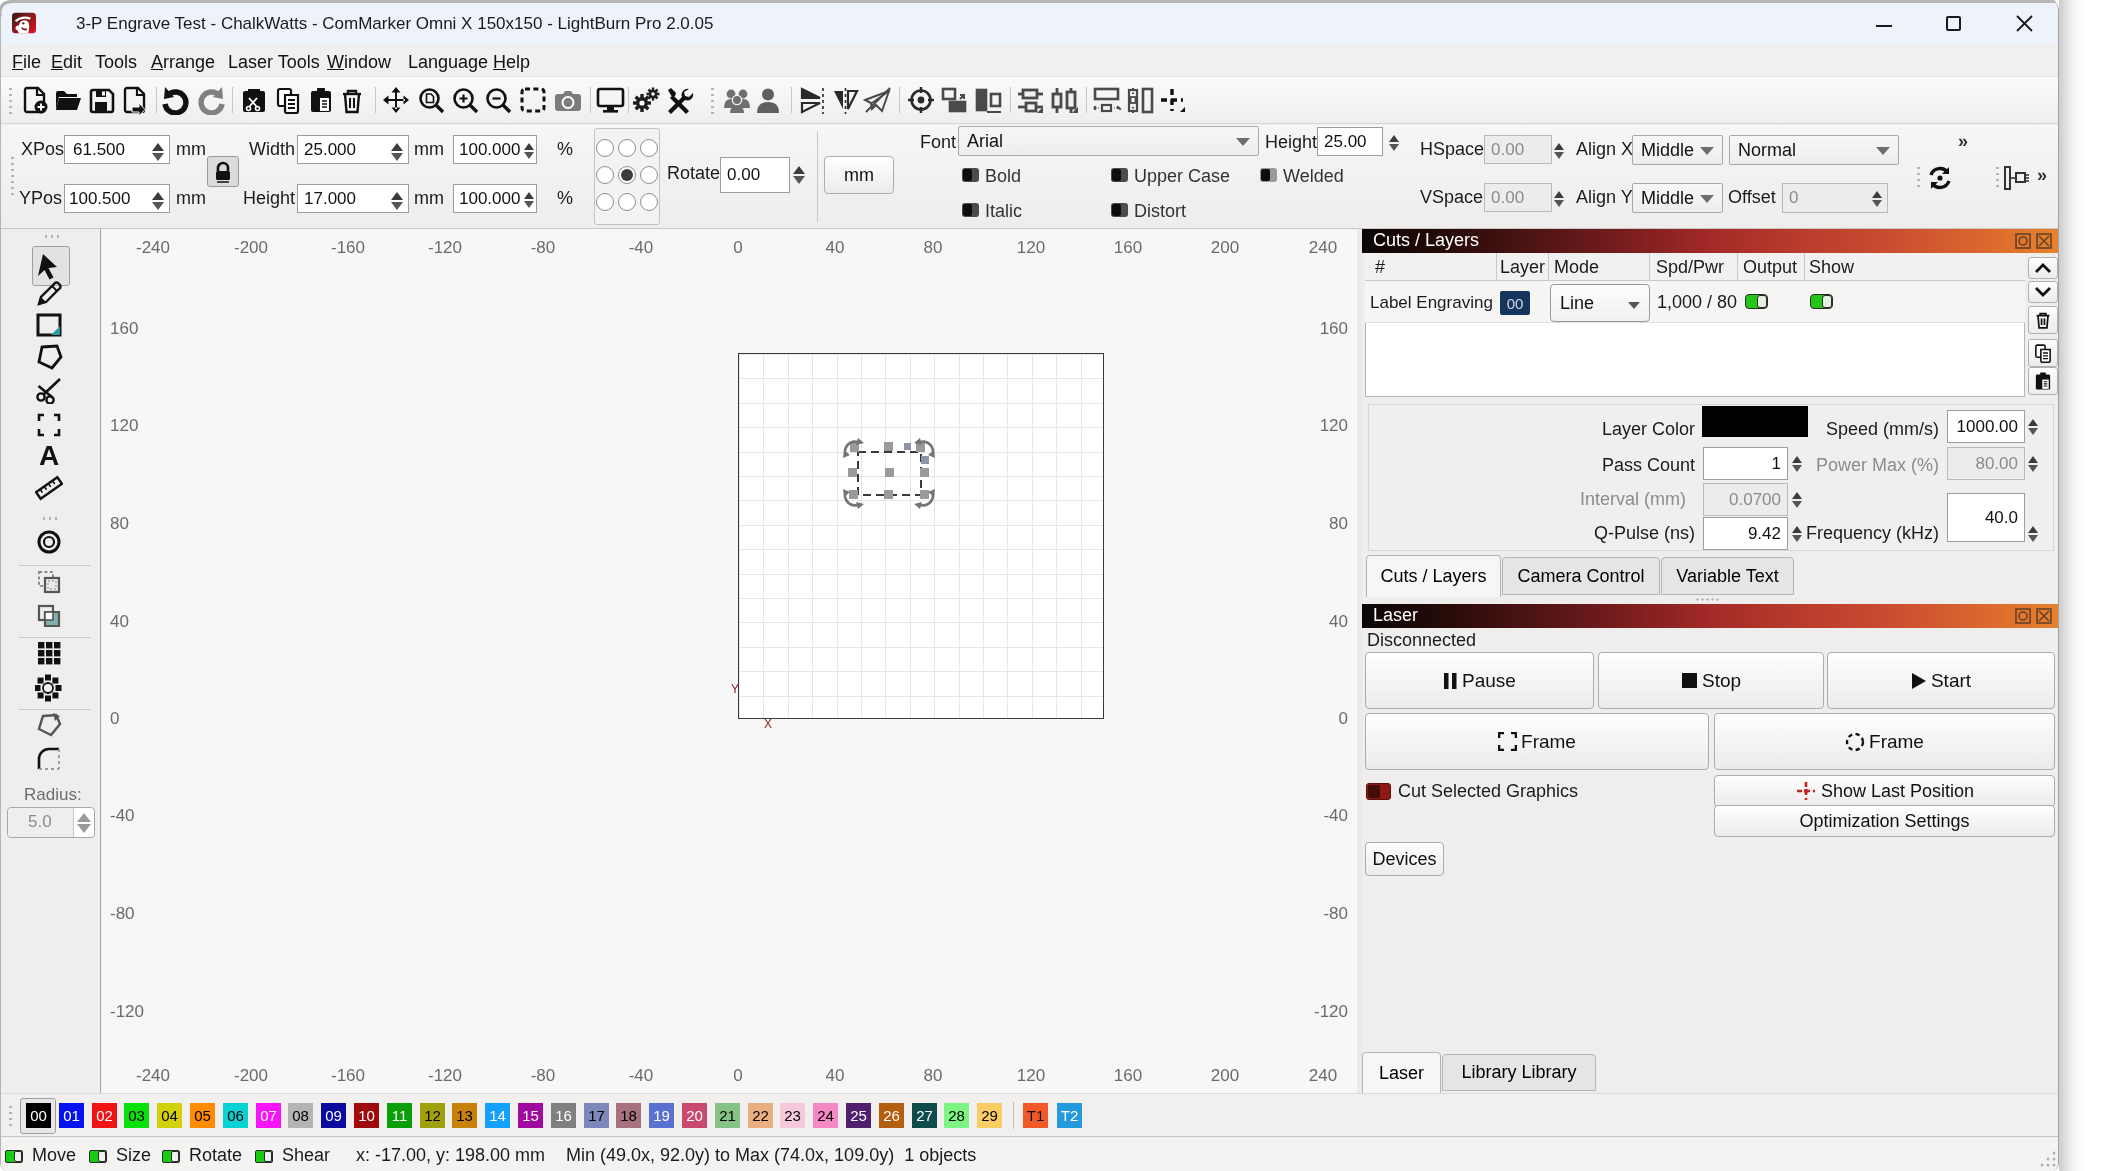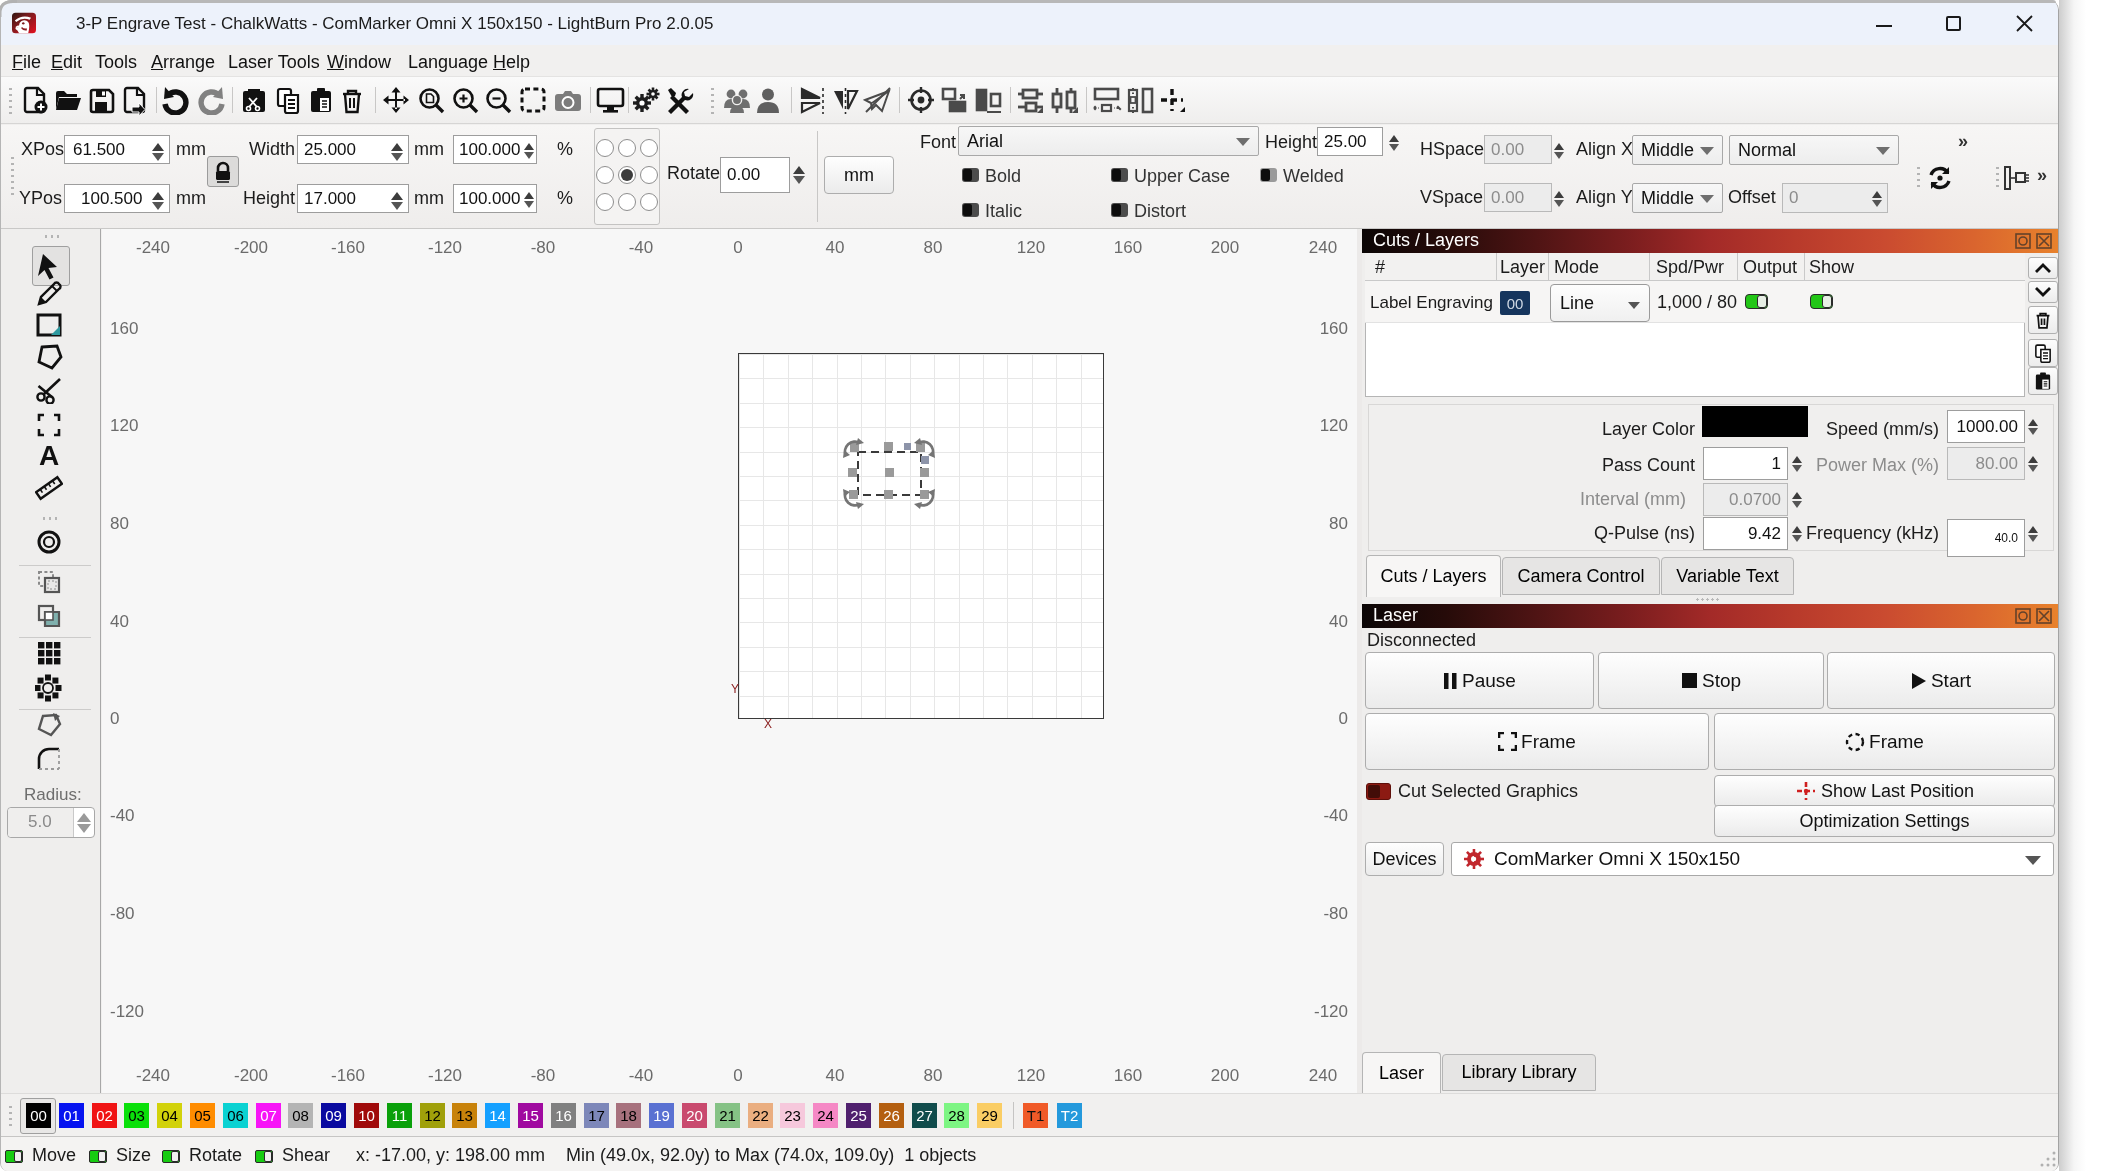--- a/index.html
+++ b/index.html
@@ -308,21 +308,21 @@
       <div id="toolbar2">
         <div class="dots-v" style="left:8px;top:30px;height:44px"></div>
         <div class="lbl" style="left:20px;top:14px;width:41px;text-align:right">XPos</div>
         <div class="inp" style="left:63px;top:10px;width:106px;height:29px;justify-content:flex-start;padding:0 8px;font-size:17px">61.500</div>
         <div class="spin" style="left:148px;top:13px;width:18px;height:28px">
           <i style="border-left:6px solid transparent;border-right:6px solid transparent;border-bottom:8px solid #3c3c3c"></i>
           <i style="border-left:6px solid transparent;border-right:6px solid transparent;border-top:8px solid #555"></i>
         </div>
         <div class="lbl" style="left:175px;top:14px">mm</div>
         <div class="lbl" style="left:14px;top:63px;width:47px;text-align:right">YPos</div>
-        <div class="inp" style="left:63px;top:59px;width:106px;height:29px;justify-content:flex-start;padding:0 16px;font-size:17px">100.500</div>
+        <div class="inp" style="left:63px;top:59px;width:106px;height:29px;justify-content:flex-start;padding:0 4px;font-size:17px">100.500</div>
         <div class="spin" style="left:148px;top:62px;width:18px;height:28px">
           <i style="border-left:6px solid transparent;border-right:6px solid transparent;border-bottom:8px solid #3c3c3c"></i>
           <i style="border-left:6px solid transparent;border-right:6px solid transparent;border-top:8px solid #555"></i>
         </div>
         <div class="lbl" style="left:175px;top:63px">mm</div>
         <div class="tbtn" style="left:206px;top:31px;width:32px;height:31px;background:#dcdbda;border-color:#9b9b9b">
           <svg width="22" height="22" viewBox="0 0 22 22">
             <path d="M6 10 v-3 a5 5 0 0 1 10 0 v3" fill="none" stroke="#111" stroke-width="2.6"></path>
             <rect x="4" y="10" width="14" height="9" rx="1.5" fill="#111"></rect>
             <path d="M5 21 h12" stroke="#111" stroke-width="1.6"></path>
@@ -703,21 +703,21 @@
         <i style="border-left:5px solid transparent;border-right:5px solid transparent;border-bottom:7px solid #3c3c3c"></i>
         <i style="border-left:5px solid transparent;border-right:5px solid transparent;border-top:7px solid #555"></i>
       </div>
       <div class="lbl" style="left:1570px;top:523px;width:124px;text-align:right">Q-Pulse (ns)</div>
       <div class="inp" style="left:1702px;top:517px;width:85px;height:33px;justify-content:flex-end;padding:0 6px;font-size:17px">9.42</div>
       <div class="spin" style="left:1787px;top:520px;width:18px;height:27px">
         <i style="border-left:5px solid transparent;border-right:5px solid transparent;border-bottom:7px solid #3c3c3c"></i>
         <i style="border-left:5px solid transparent;border-right:5px solid transparent;border-top:7px solid #555"></i>
       </div>
       <div class="lbl" style="left:1790px;top:523px;width:148px;text-align:right">Frequency (kHz)</div>
-      <div class="inp" style="left:1946px;top:519px;width:78px;height:38px;justify-content:flex-end;padding:0 6px;font-size:12px">40.0</div>
+      <div class="inp" style="left:1946px;top:493px;width:78px;height:49px;justify-content:flex-end;padding:0 6px;font-size:17px">40.0</div>
       <div class="spin" style="left:2023px;top:520px;width:18px;height:27px">
         <i style="border-left:5px solid transparent;border-right:5px solid transparent;border-bottom:7px solid #3c3c3c"></i>
         <i style="border-left:5px solid transparent;border-right:5px solid transparent;border-top:7px solid #555"></i>
       </div>
       <div class="ab" style="left:1365px;top:555px;width:135px;height:42px;background:#f7f6f5;border:1px solid #b5b5b5;border-bottom:none;border-radius:4px 4px 0 0;font-size:18px;display:flex;align-items:center;justify-content:center;z-index:3">Cuts / Layers</div>
       <div class="ab" style="left:1501px;top:557px;width:158px;height:38px;background:#e6e5e4;border:1px solid #b5b5b5;border-radius:4px 4px 0 0;font-size:18px;display:flex;align-items:center;justify-content:center">Camera Control</div>
       <div class="ab" style="left:1660px;top:557px;width:133px;height:38px;background:#e6e5e4;border:1px solid #b5b5b5;border-radius:4px 4px 0 0;font-size:18px;display:flex;align-items:center;justify-content:center">Variable Text</div>
       <div class="ab" style="left:1694px;top:597px;width:26px;height:5px;background-image:radial-gradient(circle,#b9b9b9 1.1px,transparent 1.2px);background-size:5px 5px"></div>
       <div class="panelhdr" style="top:604px">Laser<svg class="ab" style="right:28px;top:4px" width="16" height="16" viewBox="0 0 16 16">
           <rect x="1" y="1" width="14" height="14" fill="none" stroke="#64422a" stroke-width="1.6"></rect>
@@ -746,35 +746,20 @@
       <div class="tg" style="left:1365px;top:783px;width:25px;height:17px;background:#8c1a12;border-radius:3px;border:1px solid #5e0f0a">
         <div class="knob" style="left:1px;top:1px;width:12px;height:13px;background:#430d08"></div>
       </div>
       <div class="lbl" style="left:1397px;top:781px">Cut Selected Graphics</div>
       <div class="btn" style="left:1713px;top:775px;width:341px;height:32px;font-size:18px;border-radius:4px"><svg width="22" height="22" viewBox="0 0 22 22" style="margin-right:4px">
           <path d="M11 2 v18 M2 11 h18" stroke="#cf1f1f" stroke-width="2.6" stroke-dasharray="5 3"></path>
           <circle cx="11" cy="11" r="2.2" fill="#cf1f1f"></circle>
         </svg>Show Last Position</div>
       <div class="btn" style="left:1713px;top:805px;width:341px;height:32px;font-size:18px;border-radius:4px">Optimization Settings</div>
       <div class="btn" style="left:1364px;top:842px;width:79px;height:34px;font-size:18px;border-radius:4px">Devices</div>
-      <div class="ab" style="left:1450px;top:842px;width:603px;height:34px;background:#fff;border:1px solid #a8a8a8;border-radius:3px;display:flex;align-items:center;font-size:19px;color:#111"><svg width="24" height="24" viewBox="0 0 24 24" style="margin:0 8px 0 10px">
-          <g stroke="#c1272d" stroke-width="2.6">
-            <line x1="12" y1="12" x2="22.00" y2="12.00"></line>
-            <line x1="12" y1="12" x2="19.07" y2="19.07"></line>
-            <line x1="12" y1="12" x2="12.01" y2="22.00"></line>
-            <line x1="12" y1="12" x2="4.94" y2="19.08"></line>
-            <line x1="12" y1="12" x2="2.00" y2="12.02"></line>
-            <line x1="12" y1="12" x2="4.91" y2="4.94"></line>
-            <line x1="12" y1="12" x2="11.98" y2="2.00"></line>
-            <line x1="12" y1="12" x2="19.05" y2="4.91"></line>
-          </g>
-          <circle cx="12" cy="12" r="7" fill="#c1272d"></circle>
-          <circle cx="12" cy="12" r="3" fill="#fff"></circle>
-          <path d="M12 9 a3 3 0 0 1 0 6" fill="none" stroke="#c1272d" stroke-width="1.4"></path>
-        </svg>ComMarker Omni X 150x150<span style="position:absolute;right:12px;top:13px;width:0;height:0;border-left:8px solid transparent;border-right:8px solid transparent;border-top:9px solid #555"></span></div>
       <div class="ab" style="left:1361px;top:1052px;width:79px;height:41px;background:#f7f6f5;border:1px solid #b5b5b5;border-bottom:none;border-radius:4px 4px 0 0;font-size:18px;display:flex;align-items:center;justify-content:center;z-index:3">Laser</div>
       <div class="ab" style="left:1441px;top:1054px;width:154px;height:37px;background:#e6e5e4;border:1px solid #b5b5b5;border-radius:4px 4px 0 0;font-size:18px;display:flex;align-items:center;justify-content:center">Library Library</div>
       <div class="ab" style="left:0;top:1093px;width:2059px;height:43px;background:#f1f0ef;border-top:1px solid #dddcdb"></div>
       <div class="ab" style="left:6px;top:1104px;width:8px;height:24px;background-image:radial-gradient(circle,#b4b4b4 1.2px,transparent 1.3px);background-size:7px 6px"></div>
       <div class="ab" style="left:19px;top:1098px;width:36px;height:36px;background:#e8e7e6;border:1px solid #9f9f9f;border-radius:3px"></div>
       <div class="sw" style="left:25px;background:#000000;color:#fff">00</div>
       <div class="sw" style="left:58px;background:#0613f0;color:#fff">01</div>
       <div class="sw" style="left:91px;background:#f01414;color:#fff">02</div>
       <div class="sw" style="left:123px;background:#0ae00a;color:#000">03</div>
       <div class="sw" style="left:156px;background:#d2d20a;color:#000">04</div>

